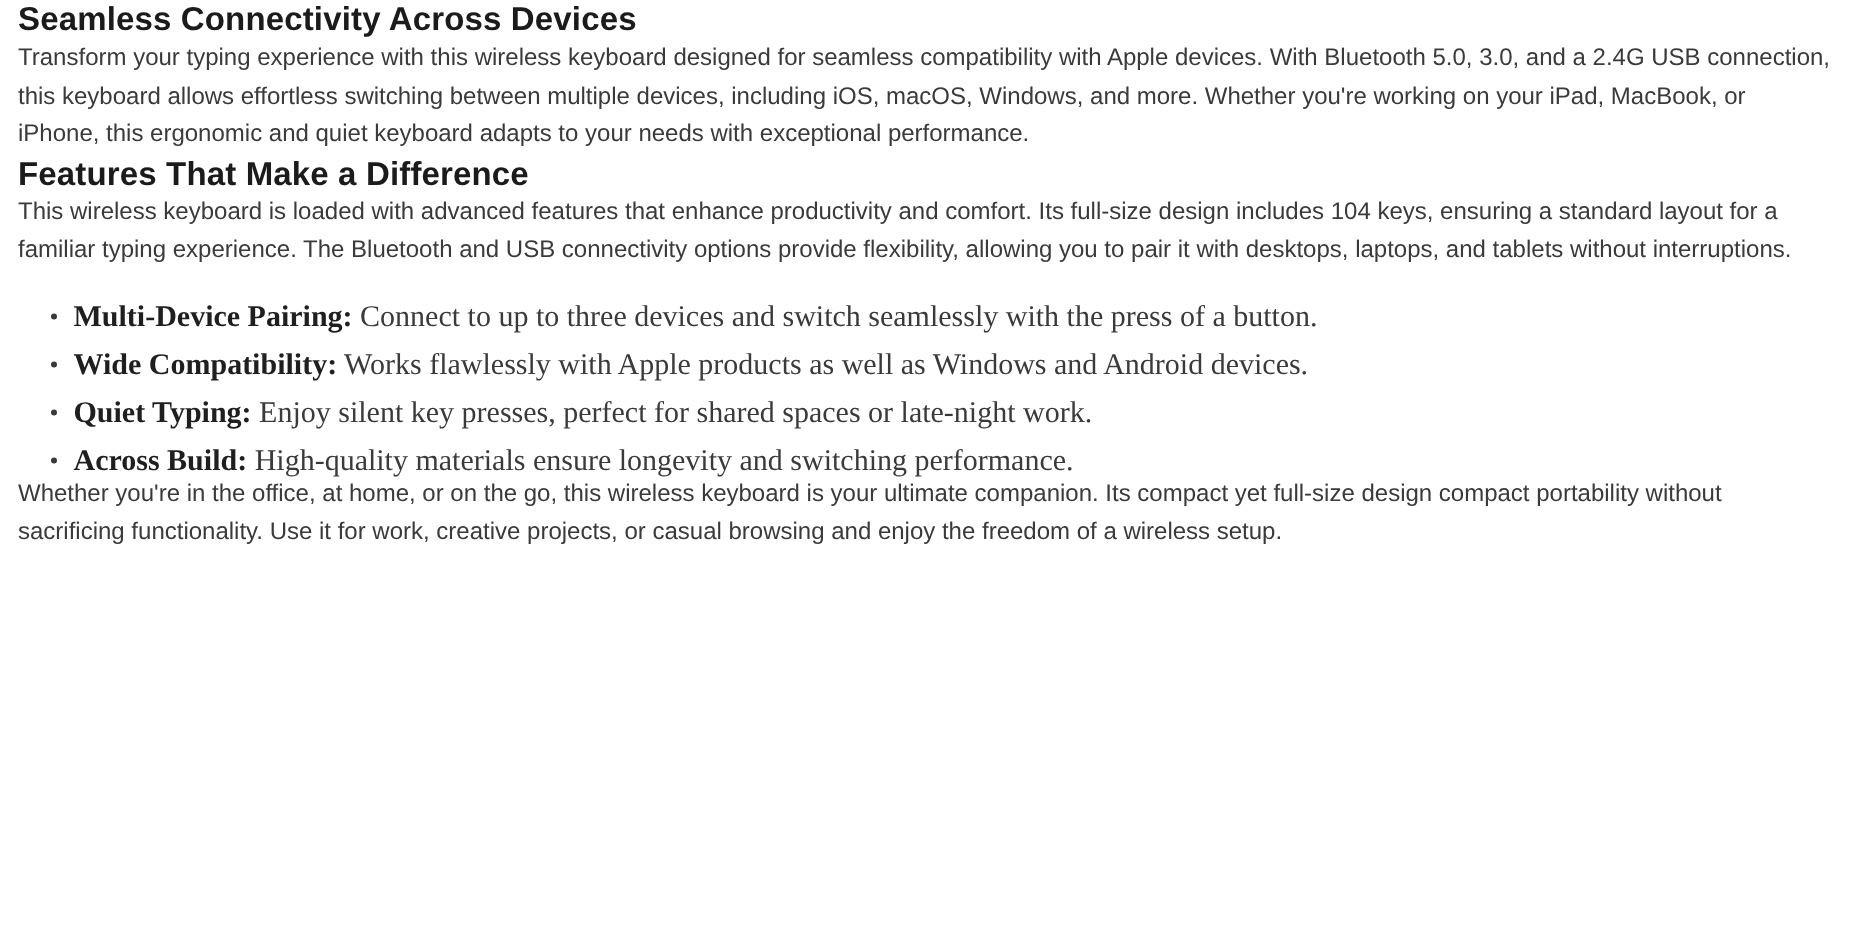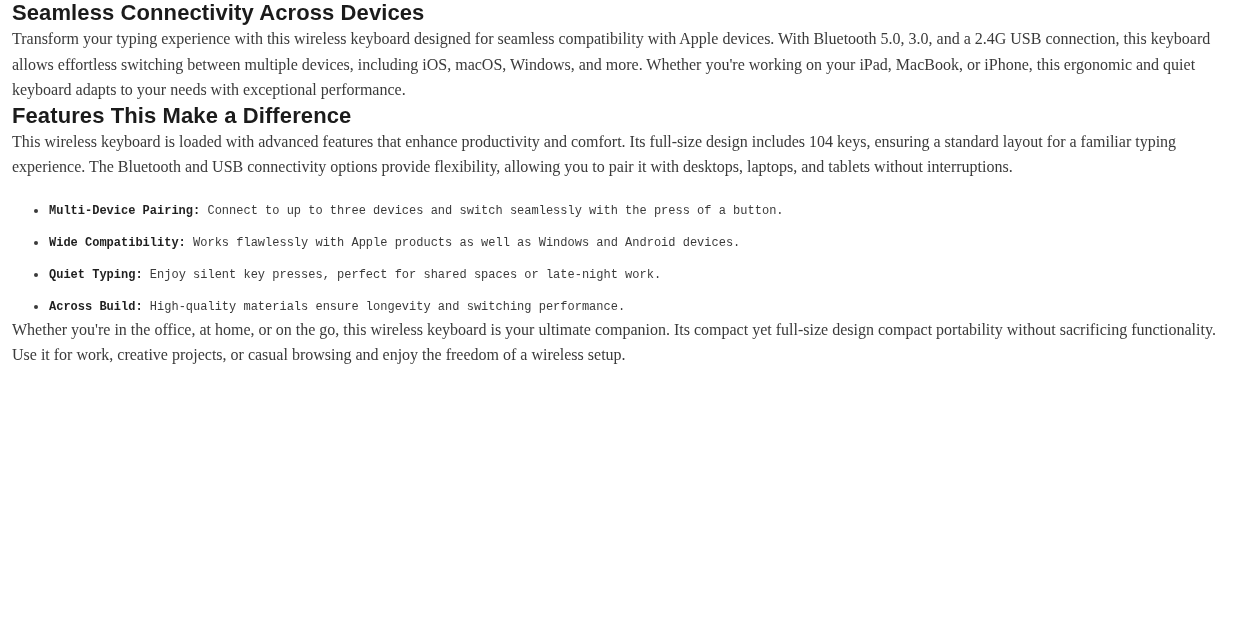--- a/index.html
+++ b/index.html
@@ -26,21 +26,21 @@
     font-family: "Liberation Sans", sans-serif;
     font-size: 22px;
     font-weight: bold;
     color: #1b1b1b;
     letter-spacing: 0.1px;
     margin: 0;
     padding: 0;
     line-height: 26px;
   }
   p.body-text {
-    font-family: Liberation Serif, serif;
+    font-family: Liberation Sans, sans-serif;
     font-size: 16px;
     font-weight: normal;
     color: #3a3a3a;
     line-height: 25.5px;
     margin: 0;
     padding: 0;
     max-width: 1211px;
   }
   
   .h-first { margin-top: 5px; }
@@ -48,22 +48,22 @@
   .h-second { margin-top: 35px; }
   .h-third  { margin-top: 38px; }
 
   ul.feature-list {
     list-style: none;
     margin: 21px 0 0 0;
     padding: 0;
   }
   ul.feature-list li {
     position: relative;
-    font-family: Liberation Mono, monospace;
-    font-size: 12px;
+    font-family: Liberation Serif, serif;
+    font-size: 20px;
     color: #3a3a3a;
     line-height: 20px;
     padding-left: 37px;
     margin-bottom: 11px;
     margin-top: 12px;
   }
   ul.feature-list li:last-child { margin-bottom: 0; }
   ul.feature-list li .bullet-dot {
     position: absolute;
     left: 22px;
@@ -83,21 +83,21 @@
   }
 </style>
 </head>
 <body>
 
 <div class="page">
 
   <h2 class="section-heading h-first">Seamless Connectivity Across Devices</h2>
   <p class="body-text p-after-heading">Transform your typing experience with this wireless keyboard designed for seamless compatibility with Apple devices. With Bluetooth 5.0, 3.0, and a 2.4G USB connection, this keyboard allows effortless switching between multiple devices, including iOS, macOS, Windows, and more. Whether you're working on your iPad, MacBook, or iPhone, this ergonomic and quiet keyboard adapts to your needs with exceptional performance.</p>
 
-  <h2 class="section-heading h-second">Features This Make a Difference</h2>
+  <h2 class="section-heading h-second">Features That Make a Difference</h2>
   <p class="body-text p-after-heading">This wireless keyboard is loaded with advanced features that enhance productivity and comfort. Its full-size design includes 104 keys, ensuring a standard layout for a familiar typing experience. The Bluetooth and USB connectivity options provide flexibility, allowing you to pair it with desktops, laptops, and tablets without interruptions.</p>
 
   <ul class="feature-list">
     <li>
       <span class="bullet-dot"></span>
       <span class="item-title">Multi-Device Pairing:</span><span class="item-desc"> Connect to up to three devices and switch seamlessly with the press of a button.</span>
     </li>
     <li>
       <span class="bullet-dot"></span>
       <span class="item-title">Wide Compatibility:</span><span class="item-desc"> Works flawlessly with Apple products as well as Windows and Android devices.</span>

